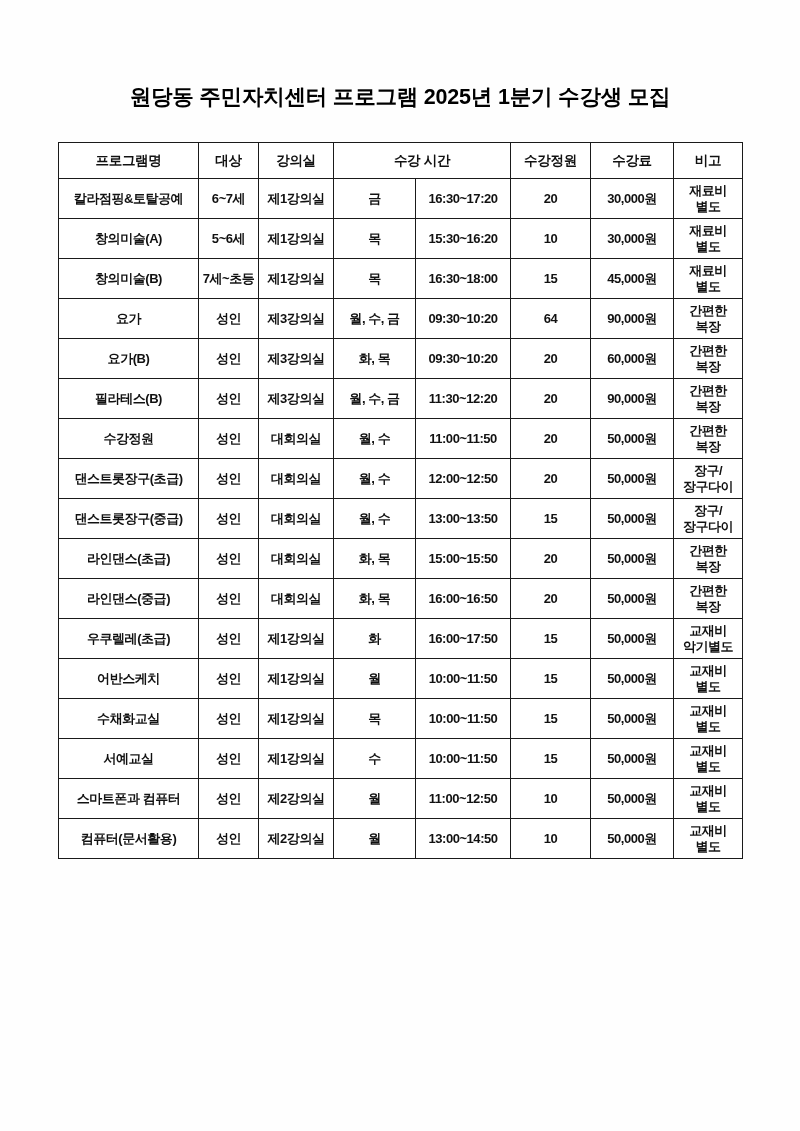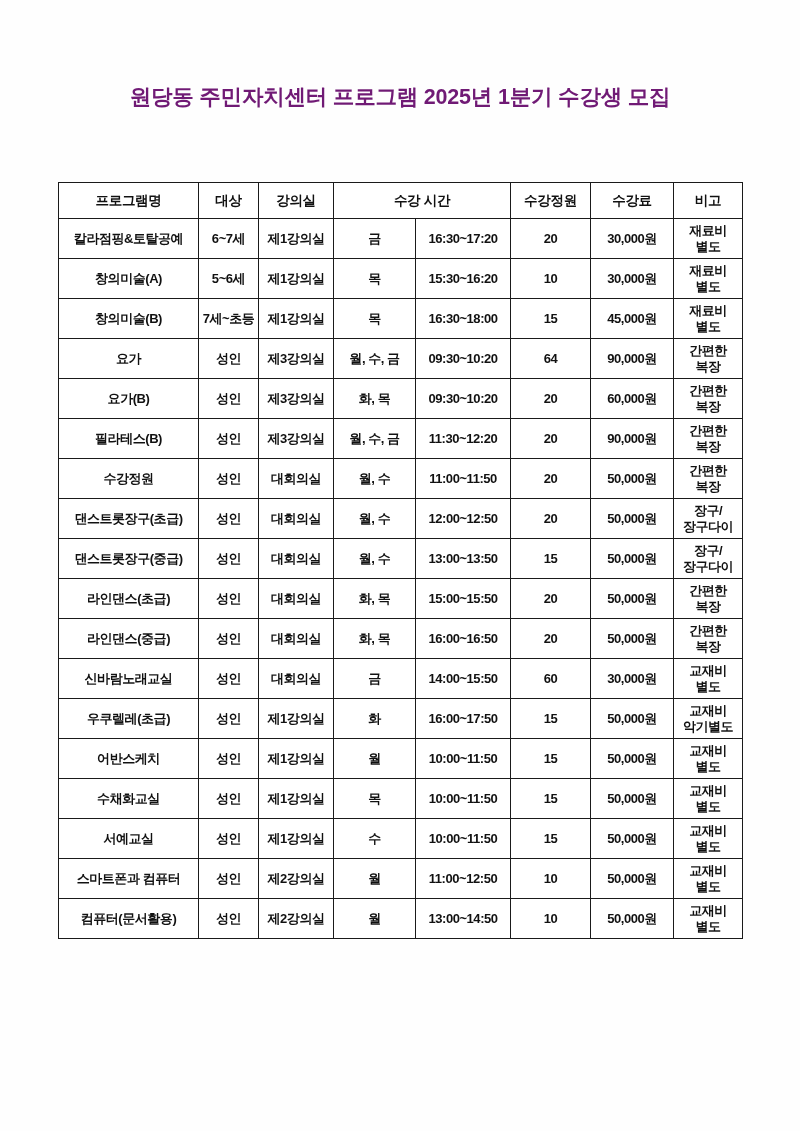--- a/index.html
+++ b/index.html
@@ -27,35 +27,34 @@
   }
   .doc-title {
     position: absolute;
     left: 0;
     top: 82px;
     width: 800px;
     text-align: center;
     font-size: 21.5px;
     font-weight: bold;
     letter-spacing: -0.2px;
-    color: #701a75;
+    color: #000000;
     white-space: nowrap;
   }
   .table-wrap {
     position: absolute;
     left: 58px;
     top: 142px;
     width: 684px;
   }
   table.program-table {
     border-collapse: collapse;
     width: 684px;
     table-layout: fixed;
     background: #ffffff;
-    margin-top: 40px;
   }
   table.program-table col.c-name  { width: 140px; }
   table.program-table col.c-targ  { width: 60px; }
   table.program-table col.c-room  { width: 75px; }
   table.program-table col.c-day   { width: 82px; }
   table.program-table col.c-time  { width: 95px; }
   table.program-table col.c-cap   { width: 80px; }
   table.program-table col.c-fee   { width: 83px; }
   table.program-table col.c-note  { width: 69px; }
 
@@ -260,31 +259,20 @@
             <td class="col-target">성인</td>
             <td class="col-room">대회의실</td>
             <td class="col-day">화, 목</td>
             <td class="col-time">16:00~16:50</td>
             <td class="col-capacity">20</td>
             <td class="col-fee">50,000원</td>
             <td class="col-note">간편한
 복장</td>
           </tr>
           <tr>
-            <td class="col-name">신바람노래교실</td>
-            <td class="col-target">성인</td>
-            <td class="col-room">대회의실</td>
-            <td class="col-day">금</td>
-            <td class="col-time">14:00~15:50</td>
-            <td class="col-capacity">60</td>
-            <td class="col-fee">30,000원</td>
-            <td class="col-note">교재비
-별도</td>
-          </tr>
-          <tr>
             <td class="col-name">우쿠렐레(초급)</td>
             <td class="col-target">성인</td>
             <td class="col-room">제1강의실</td>
             <td class="col-day">화</td>
             <td class="col-time">16:00~17:50</td>
             <td class="col-capacity">15</td>
             <td class="col-fee">50,000원</td>
             <td class="col-note">교재비
 악기별도</td>
           </tr>

